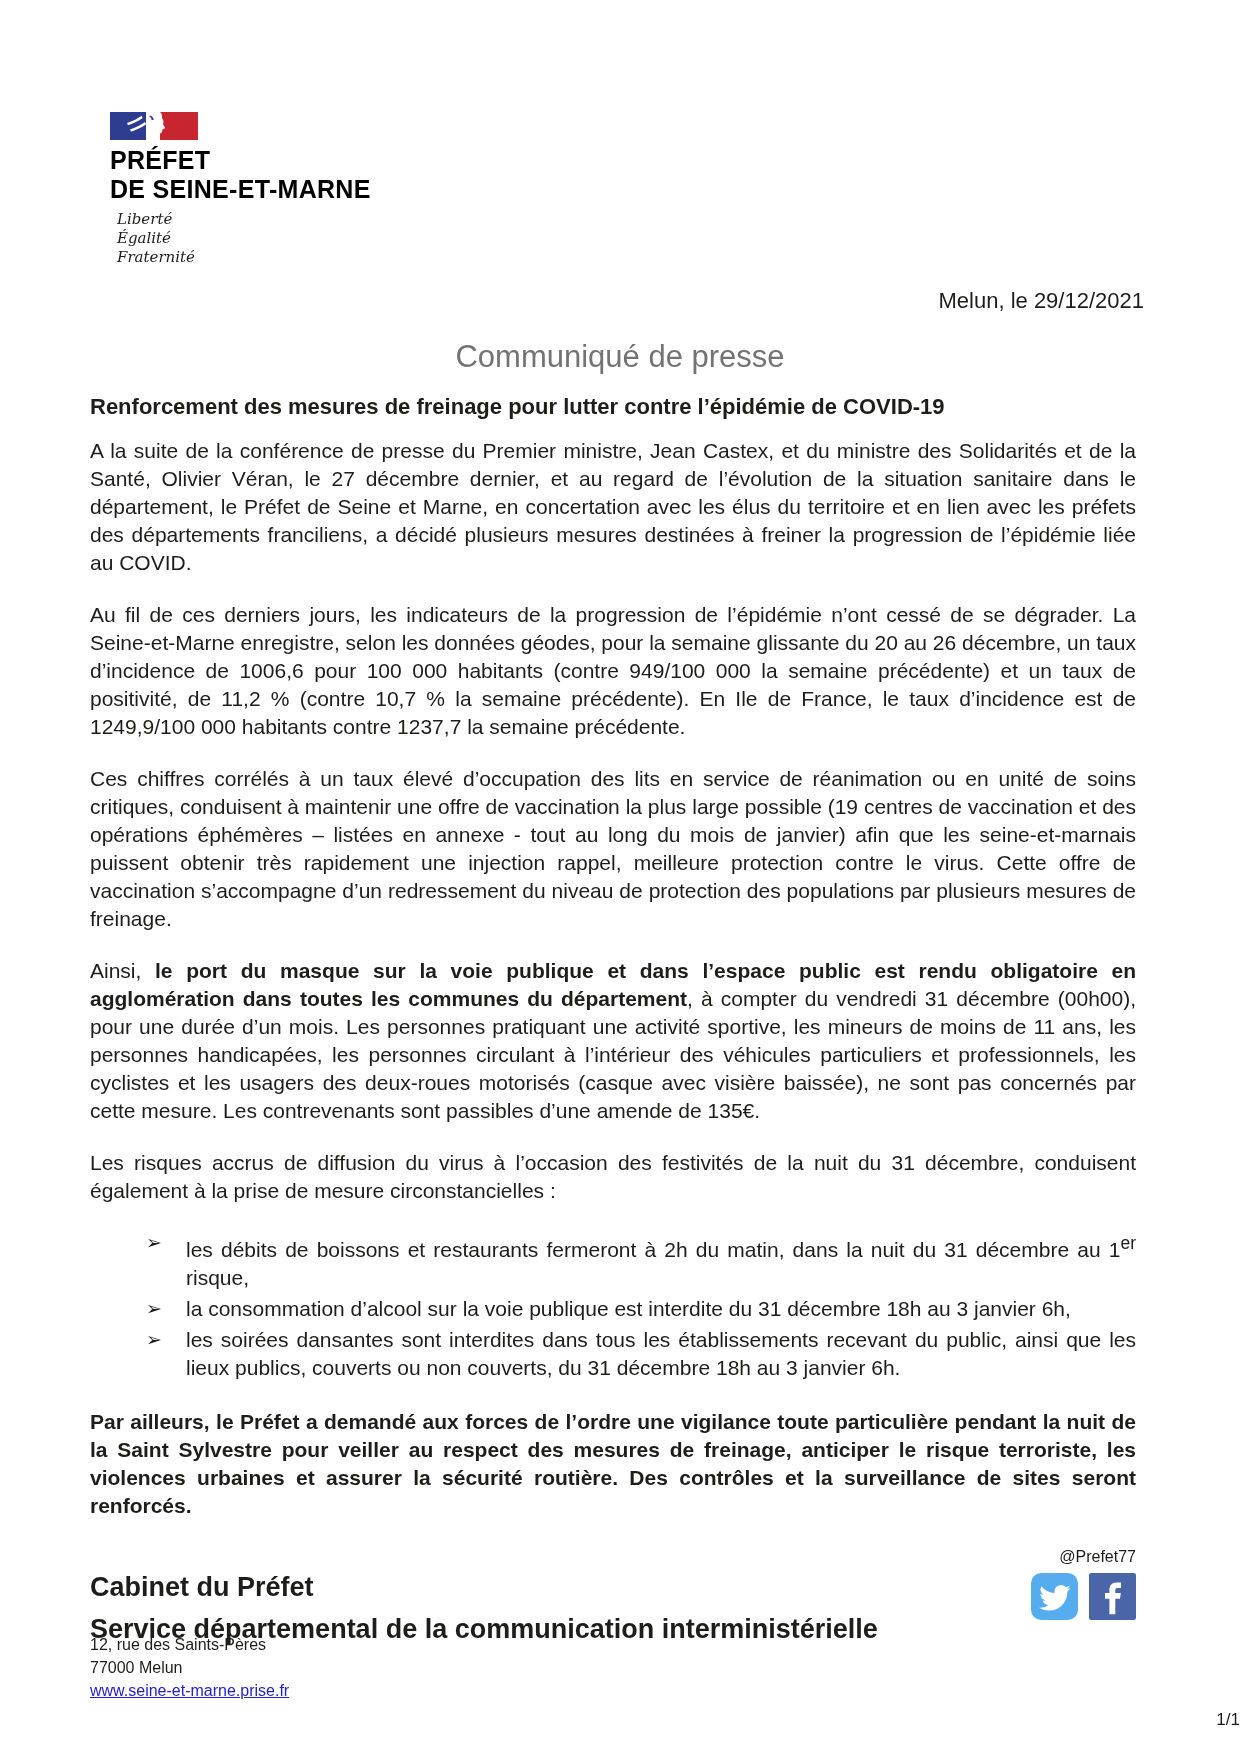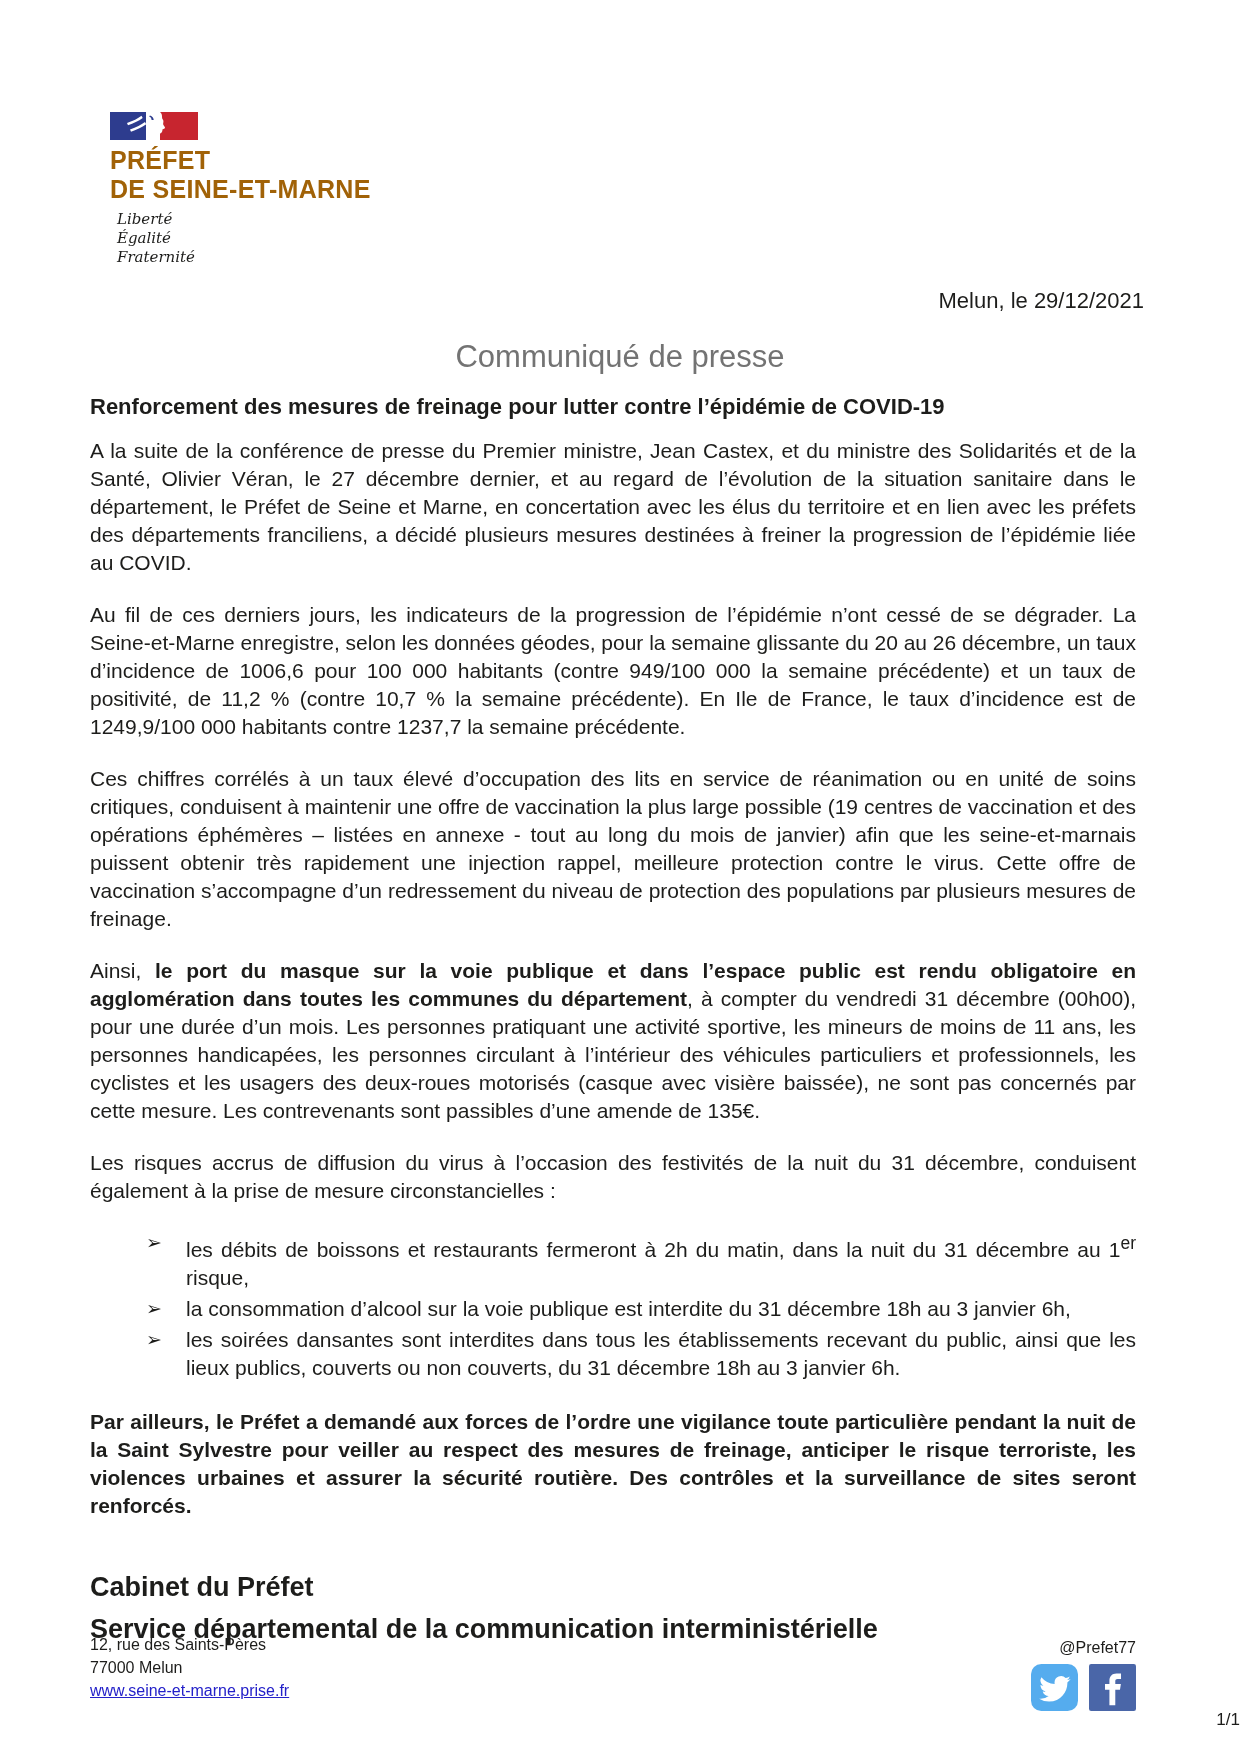--- a/index.html
+++ b/index.html
@@ -10,37 +10,37 @@
     height: 1754px;
     background: #ffffff;
     font-family: "Liberation Sans", sans-serif;
     color: #1d1d1b;
     overflow: hidden;
     margin: 0 auto;
   }
   
   .logo-block { position: absolute; top: 112px; left: 110px; }
   .logo-flag { display: block; margin-bottom: 6px; }
-  .logo-name { font-size: 25px; font-weight: bold; line-height: 29px; letter-spacing: 0.3px; color: #a16207; }
+  .logo-name { font-size: 25px; font-weight: bold; line-height: 29px; letter-spacing: 0.3px; color: #000000; }
   .logo-motto { margin-top: 6px; margin-left: 7px; font-family: "DejaVu Serif", serif; font-style: italic; font-size: 15px; line-height: 19px; color: #1d1d1b; }
   .dateline { position: absolute; top: 288px; right: 96px; font-size: 22px; }
   .doc-type { position: absolute; top: 339px; left: 0; right: 0; text-align: center; font-size: 31px; color: #737373; }
   
   .content { position: absolute; top: 394px; left: 90px; right: 104px; }
   .doc-title { font-size: 22px; font-weight: bold; margin-bottom: 17px; }
   .para { font-size: 21px; line-height: 28px; text-align: justify; margin-bottom: 24px; }
   .bullet-list { list-style: none; margin: 0 0 26px 0; padding: 0; }
   .bullet-list li { position: relative; font-size: 21px; line-height: 28px; padding-left: 96px; text-align: justify; margin-bottom: 3px; }
   .bullet-arrow { position: absolute; left: 56px; top: 0; font-size: 19px; }
   .final-para b, .para b { font-weight: bold; }
   
   .footer-heading { position: absolute; left: 90px; top: 1566px; font-size: 27px; font-weight: bold; line-height: 42px; }
   .address { position: absolute; left: 90px; top: 1633px; font-size: 16px; line-height: 23px; }
   .address a { color: #2421c9; text-decoration: underline; }
-  .social { position: absolute; right: 104px; top: 1639px; text-align: right; }
+  .social { position: absolute; right: 104px; top: 1548px; text-align: right; }
   .twitter-handle { font-size: 16px; }
   .social-icons { display: flex; gap: 11px; justify-content: flex-end; margin-top: 7px; }
   .social-icons svg { display: block; cursor: pointer; }
   .page-number { position: absolute; top: 1710px; left: 0; right: 0; text-align: right; font-size: 17px; }
 </style>
 </head>
 <body>
 
 <div class="page">
 

